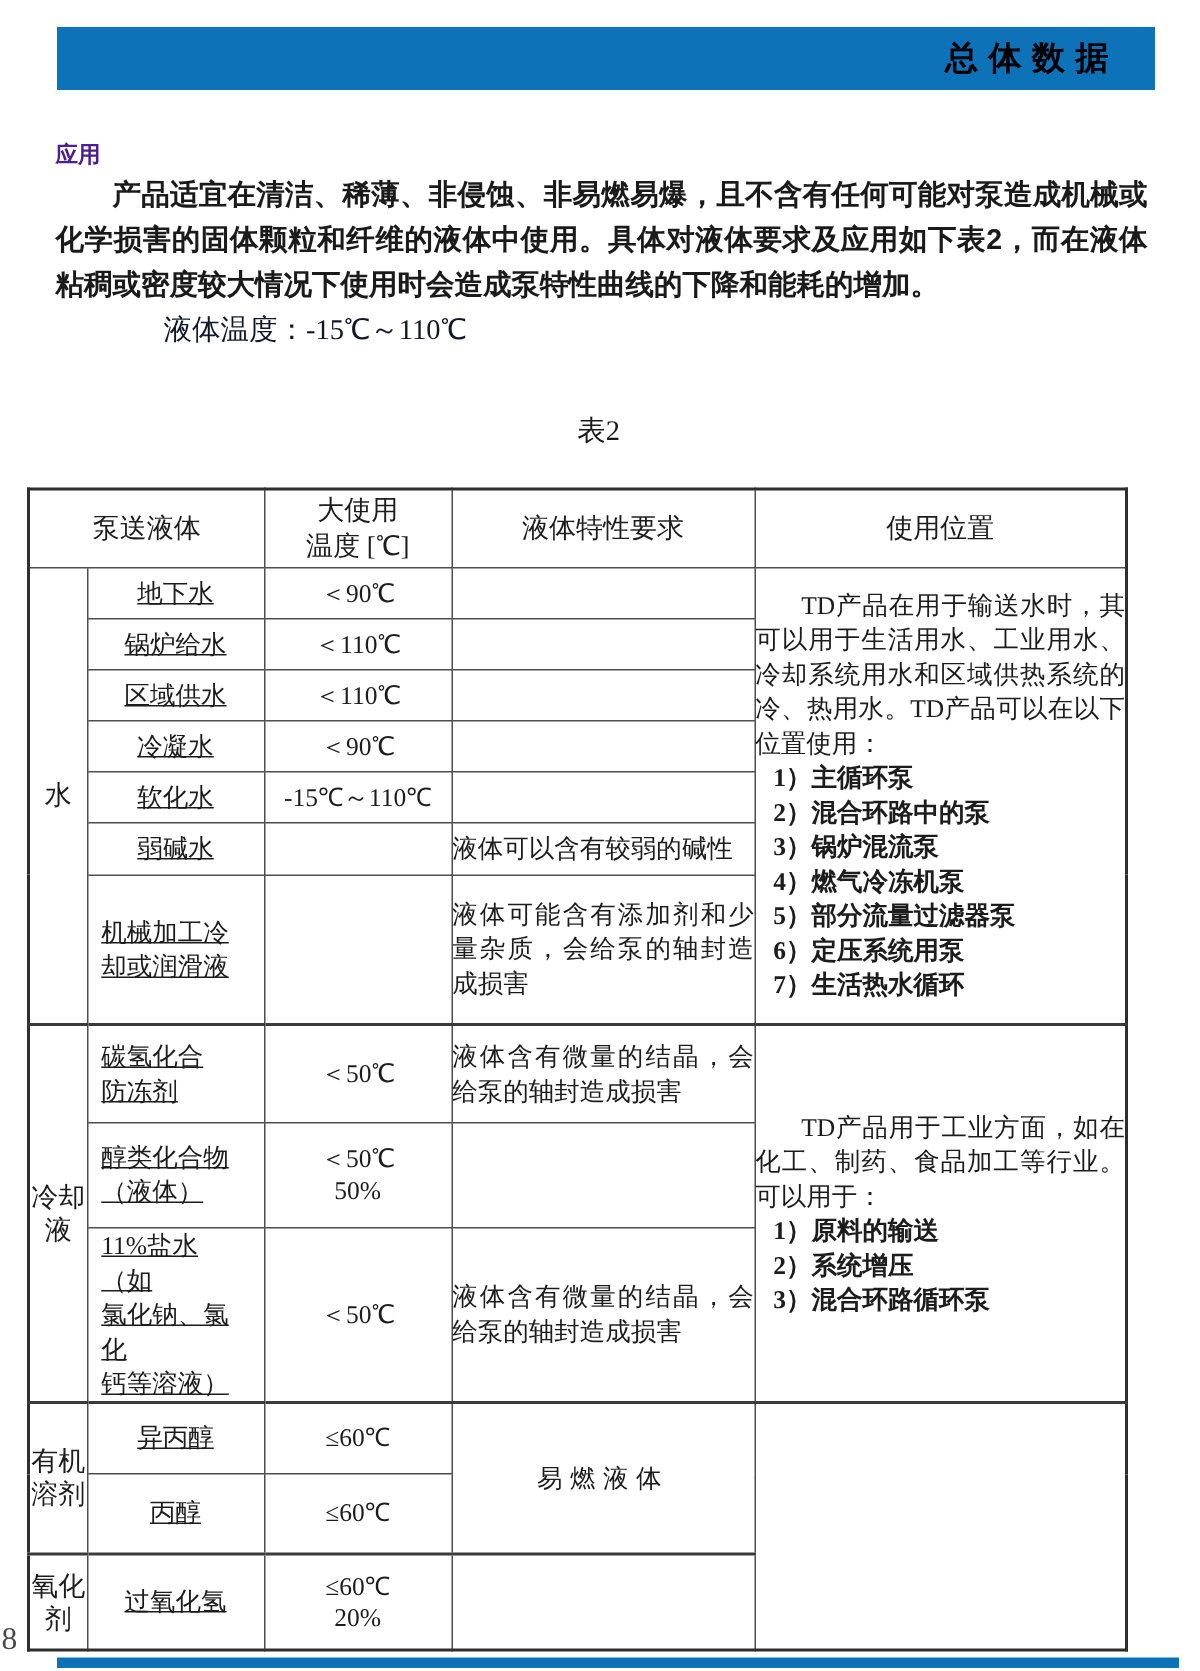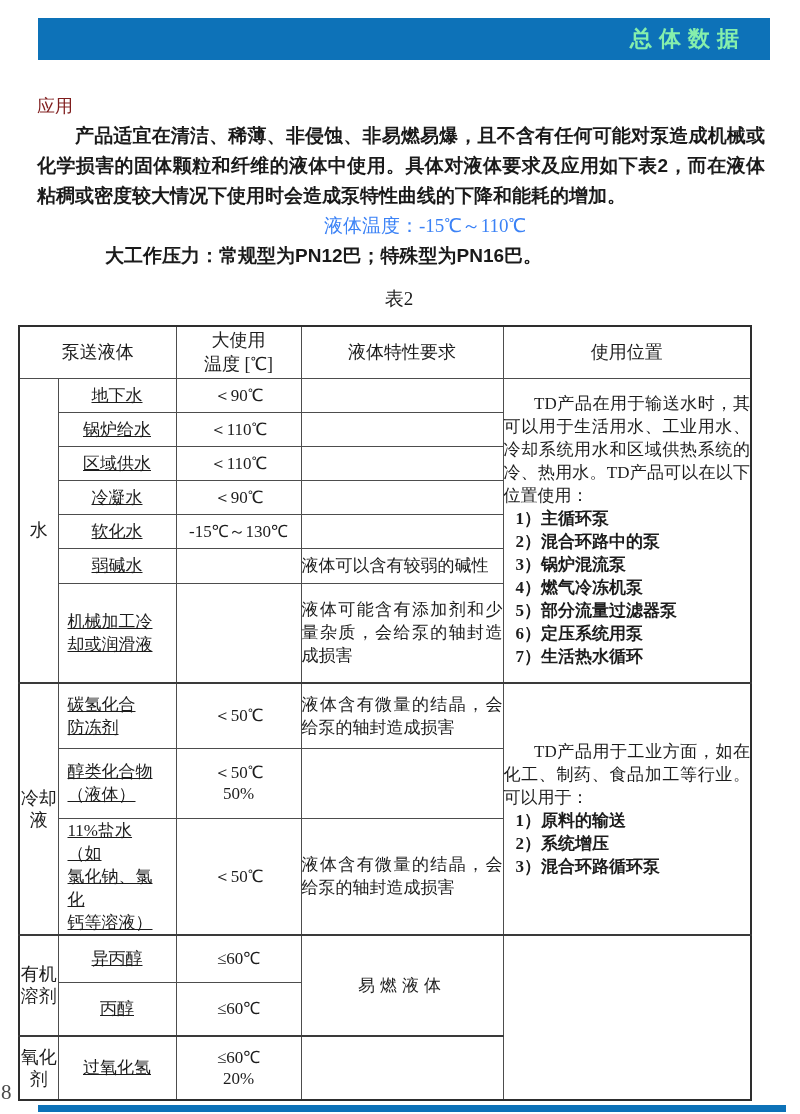--- a/index.html
+++ b/index.html
@@ -3,44 +3,44 @@
 <meta charset="utf-8">
 <style>
   html,body{margin:0;padding:0;background:#e9e9e9;}
   .page{
     position:relative;width:800px;height:1114px;background:#ffffff;
     font-family:"Liberation Serif",serif;color:#1c1c1c;overflow:hidden;
   }
   
   .header-bar{
     position:absolute;left:38px;top:18px;width:732px;height:42px;
-    background:#0d72b8;color:#86efac;
+    background:#0d72b8;color:#000000;
     font-family:"Liberation Sans",sans-serif;font-weight:bold;
     font-size:22px;line-height:42px;text-align:right;
     padding-right:24px;box-sizing:border-box;letter-spacing:7px;
   }
   
   .intro{position:absolute;left:37px;top:94px;width:728px;
     font-family:"Liberation Sans",sans-serif;}
-  .intro-heading{font-size:18px;font-weight:400;color:#7f1d1d;margin:0 0 3px 0;}
+  .intro-heading{font-size:15px;font-weight:700;color:#4c1d95;margin:0 0 3px 0;}
   .intro-paragraph{
     font-size:19px;line-height:30px;font-weight:600;color:#1a1a1a;
     text-indent:2em;text-align:justify;margin:0;
   }
   .spec-line-1{
     font-family:"Liberation Serif",serif;font-size:19px;line-height:30px;
-    margin:0 0 0 48px;color:#3b82f6;text-align:center;
+    margin:0 0 0 72px;color:#0f172a;
   }
   .spec-line-2{
     font-family:"Liberation Sans",sans-serif;font-weight:600;
     font-size:19px;line-height:30px;margin:0 0 0 68px;color:#1a1a1a;
   }
   
   .table-caption{
-    position:absolute;left:33px;top:286px;width:732px;text-align:center;
+    position:absolute;left:33px;top:274px;width:732px;text-align:center;
     font-size:19px;color:#1a1a1a;
   }
   table.liquids{
     position:absolute;left:18px;top:325px;width:732px;
     border-collapse:collapse;table-layout:fixed;
     font-size:17px;color:#1c1c1c;
   }
   table.liquids th,table.liquids td{
     border:1px solid #4d4d4d;vertical-align:middle;
     padding:0;box-sizing:border-box;
@@ -83,21 +83,20 @@
 <div class="page">
 
   <div class="header-bar">
     <span>总体数据</span>
   </div>
 
   <div class="intro">
     <h2 class="intro-heading">应用</h2>
     <p class="intro-paragraph">产品适宜在清洁、稀薄、非侵蚀、非易燃易爆，且不含有任何可能对泵造成机械或化学损害的固体颗粒和纤维的液体中使用。具体对液体要求及应用如下表2，而在液体粘稠或密度较大情况下使用时会造成泵特性曲线的下降和能耗的增加。</p>
     <p class="spec-line-1">液体温度：-15℃～110℃</p>
-    <p class="spec-line-2">大工作压力：常规型为PN12巴；特殊型为PN16巴。</p>
   </div>
 
   <div class="table-caption">表2</div>
 
   <table class="liquids">
     <colgroup>
       <col style="width:39px">
         <col style="width:118px">
         <col style="width:125px">
         <col style="width:202px">
@@ -140,21 +139,21 @@
         <td class="temp">＜110℃</td>
         <td class="req"></td>
       </tr>
       <tr class="h34">
         <td class="name">冷凝水</td>
         <td class="temp">＜90℃</td>
         <td class="req"></td>
       </tr>
       <tr class="h34">
         <td class="name">软化水</td>
-        <td class="temp">-15℃～130℃</td>
+        <td class="temp">-15℃～110℃</td>
         <td class="req"></td>
       </tr>
       <tr class="h35">
         <td class="name">弱碱水</td>
         <td class="temp"></td>
         <td class="req">液体可以含有较弱的碱性</td>
       </tr>
       <tr class="h100">
         <td class="name l pre">机械加工冷
 却或润滑液</td>

